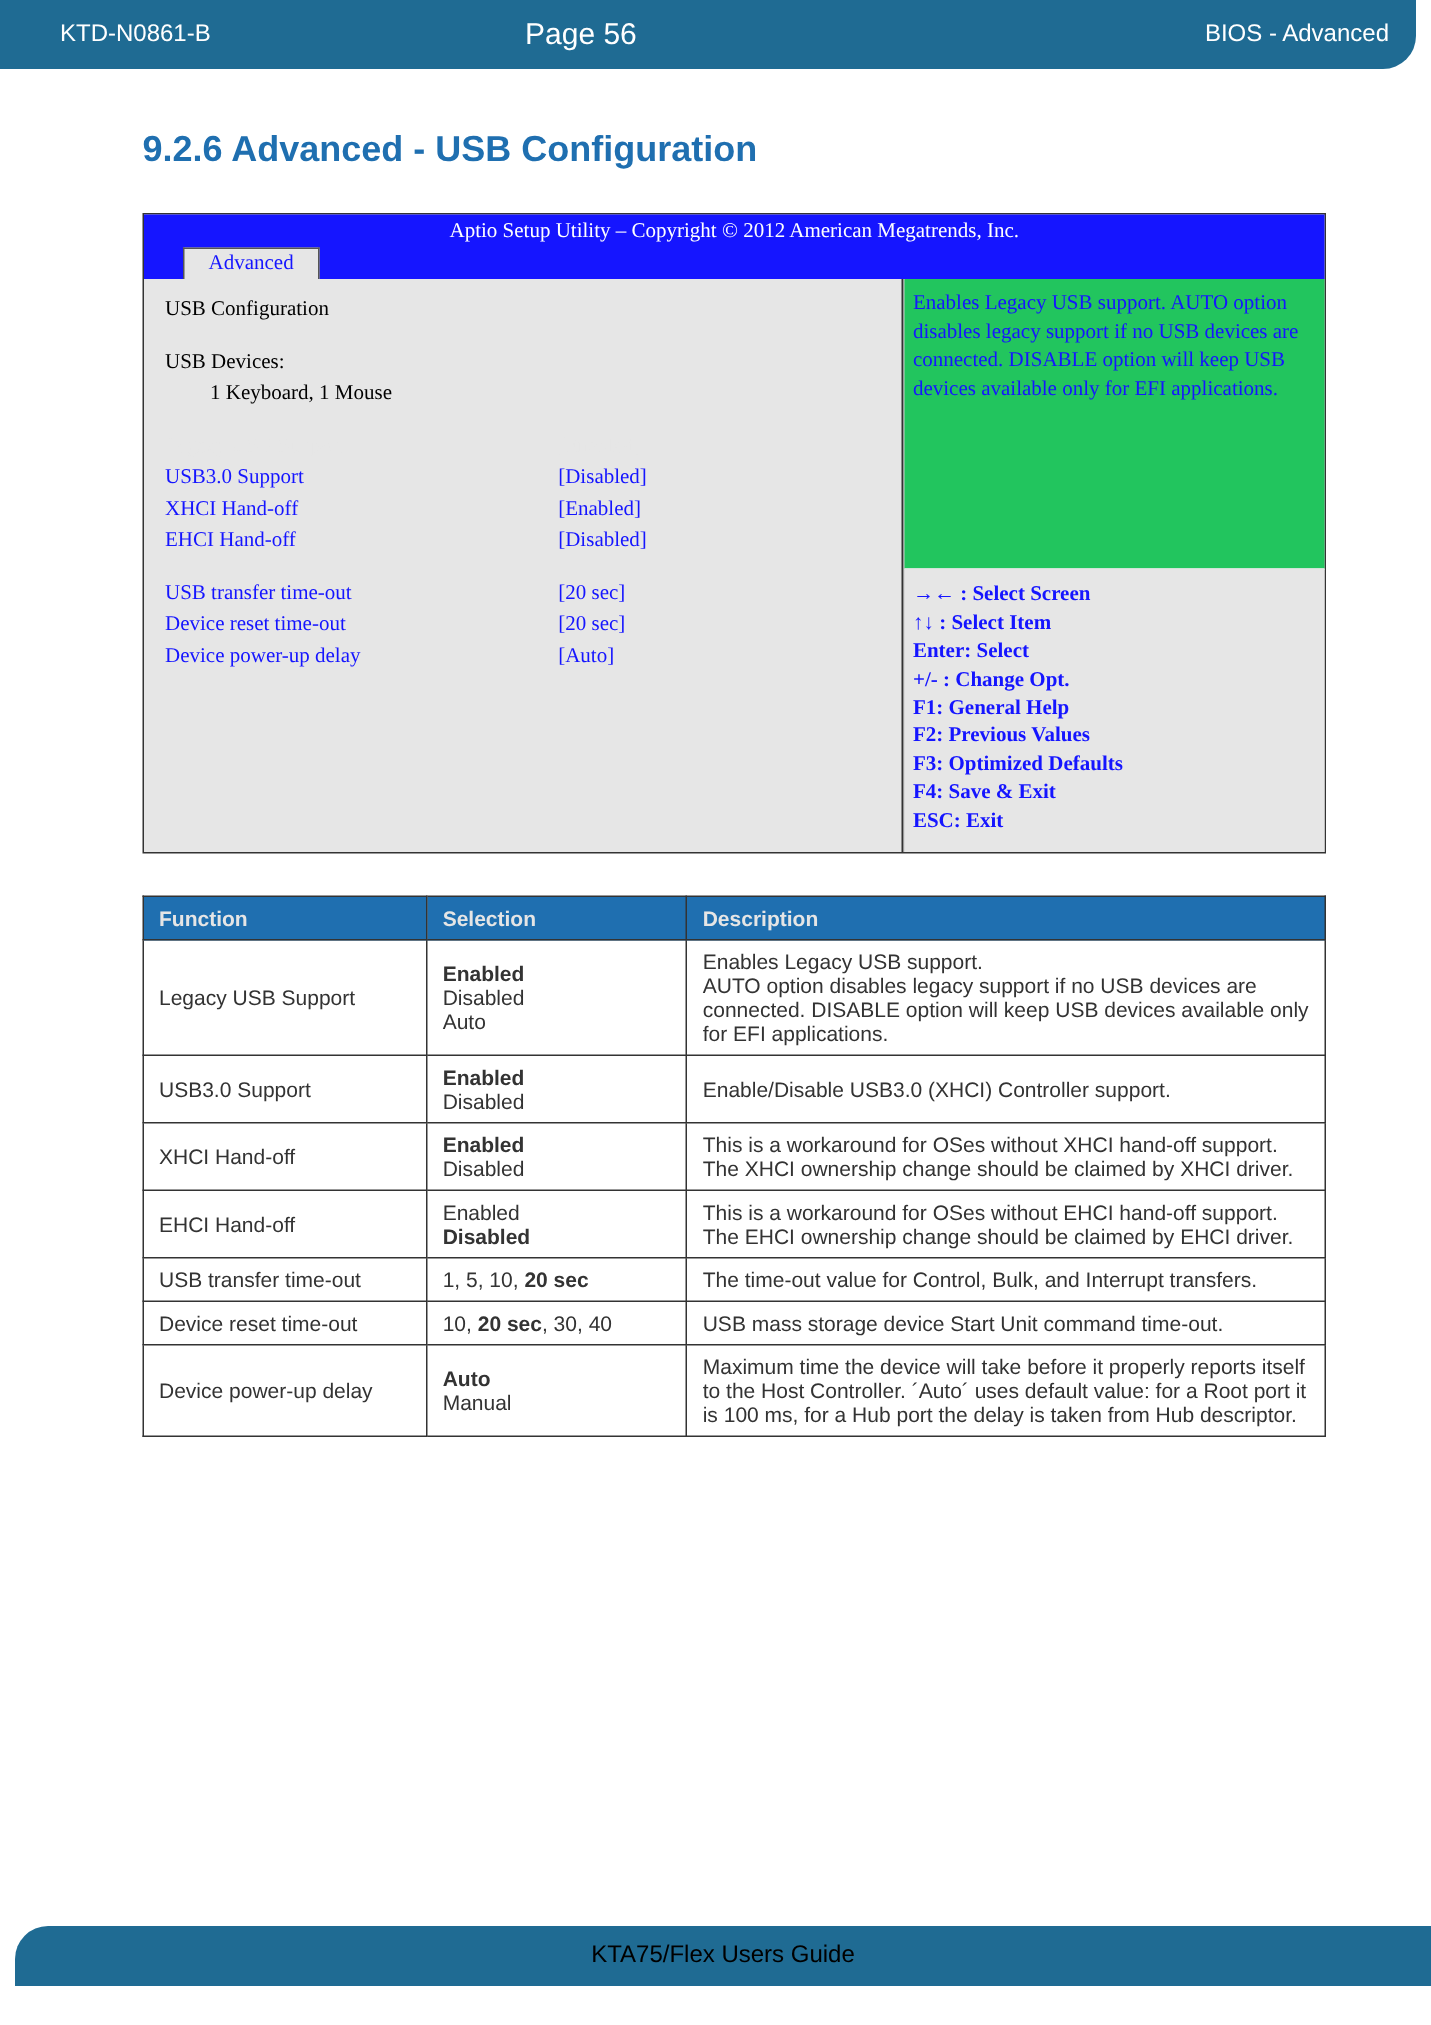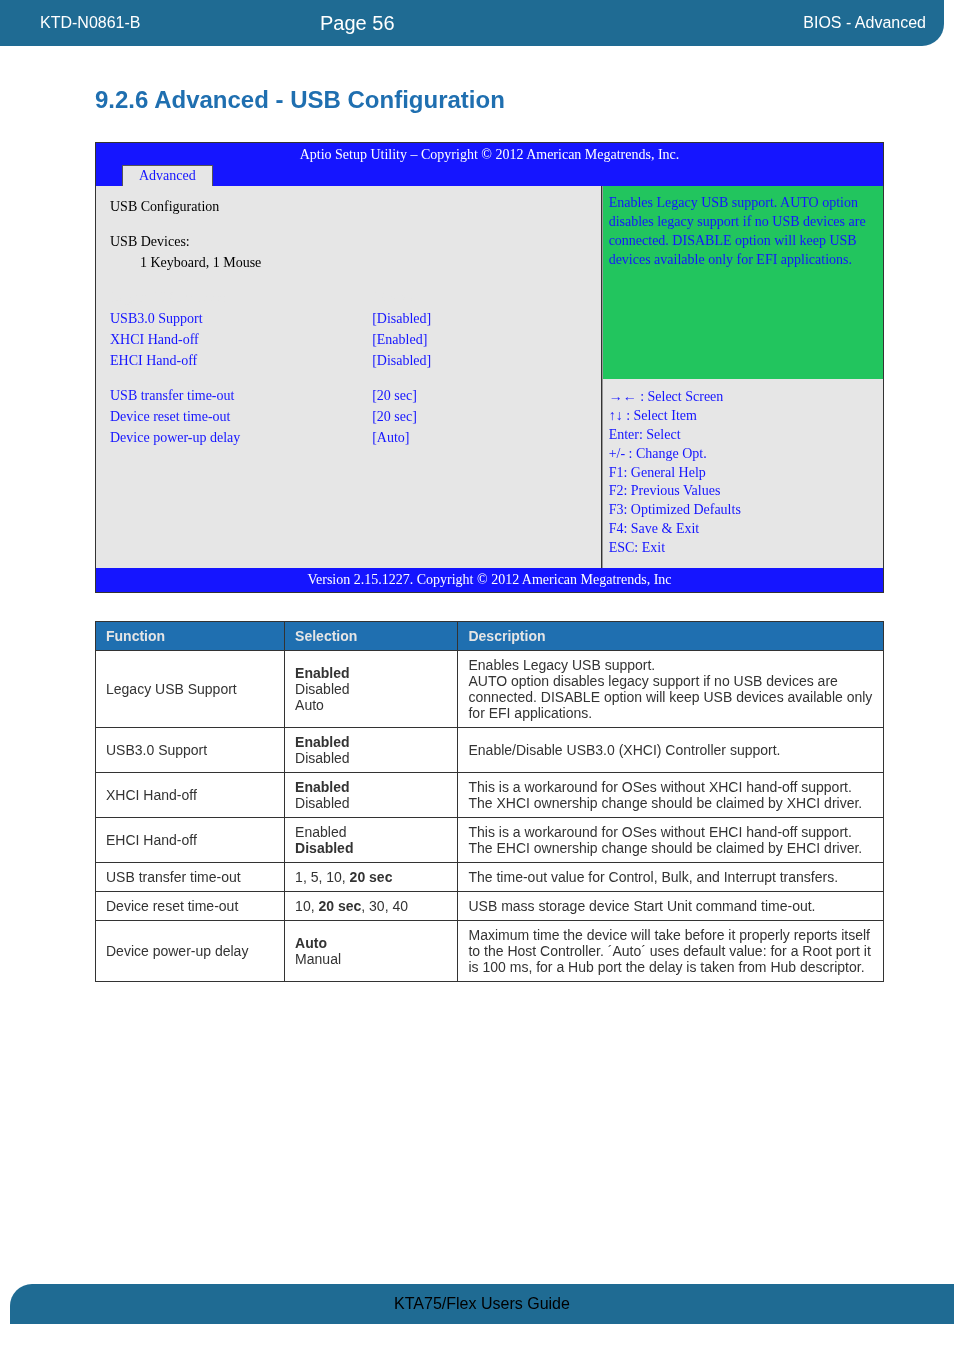--- a/index.html
+++ b/index.html
@@ -15,20 +15,21 @@
   .header-bar {
     background: #1f6b93;
     height: 46px;
     color: #fff;
     display: flex;
     align-items: center;
     padding: 0 18px 0 40px;
     border-bottom-right-radius: 22px;
     margin-right: 10px;
     font-family: "Segoe UI", Arial, sans-serif;
+    gap: 30px;
   }
   .header-left { flex: 0 0 280px; font-size: 16px; }
   .header-center { flex: 1; text-align: left; font-size: 20px; }
   .header-right { flex: 0 0 240px; text-align: right; font-size: 16px; }
 
   
   .page {
     padding: 40px 70px 0 95px;
   }
   .section-title {
@@ -86,20 +87,21 @@
     color: #1515ff;
     line-height: 1.35;
     background: #22c55e;
   }
   .bios-keys {
     padding: 8px 6px 10px 6px;
     color: #1515ff;
     line-height: 1.35;
     background: #e6e6e6;
     border-top: 1px solid #e6e6e6;
+    font-weight: bold;
   }
   .bios-row {
     display: flex;
     line-height: 1.5;
   }
   .bios-label { flex: 1.1; }
   .bios-val { flex: 0.9; }
   .black { color: #000; }
   .blue { color: #1515ff; }
   .white { color: #e6e6e6; }
@@ -221,21 +223,20 @@
           <div>Enter: Select</div>
           <div>+/- : Change Opt.</div>
           <div>F1: General Help</div>
           <div>F2: Previous Values</div>
           <div>F3: Optimized Defaults</div>
           <div>F4: Save &amp; Exit</div>
           <div>ESC: Exit</div>
         </div>
       </div>
     </div>
-    <div class="bios-footer">Version 2.15.1227. Copyright © 2012 American Megatrends, Inc</div>
   </div>
 
   <table class="fn-table">
     <thead>
       <tr>
         <th style="width:24%">Function</th>
         <th style="width:22%">Selection</th>
         <th>Description</th>
       </tr>
     </thead>

